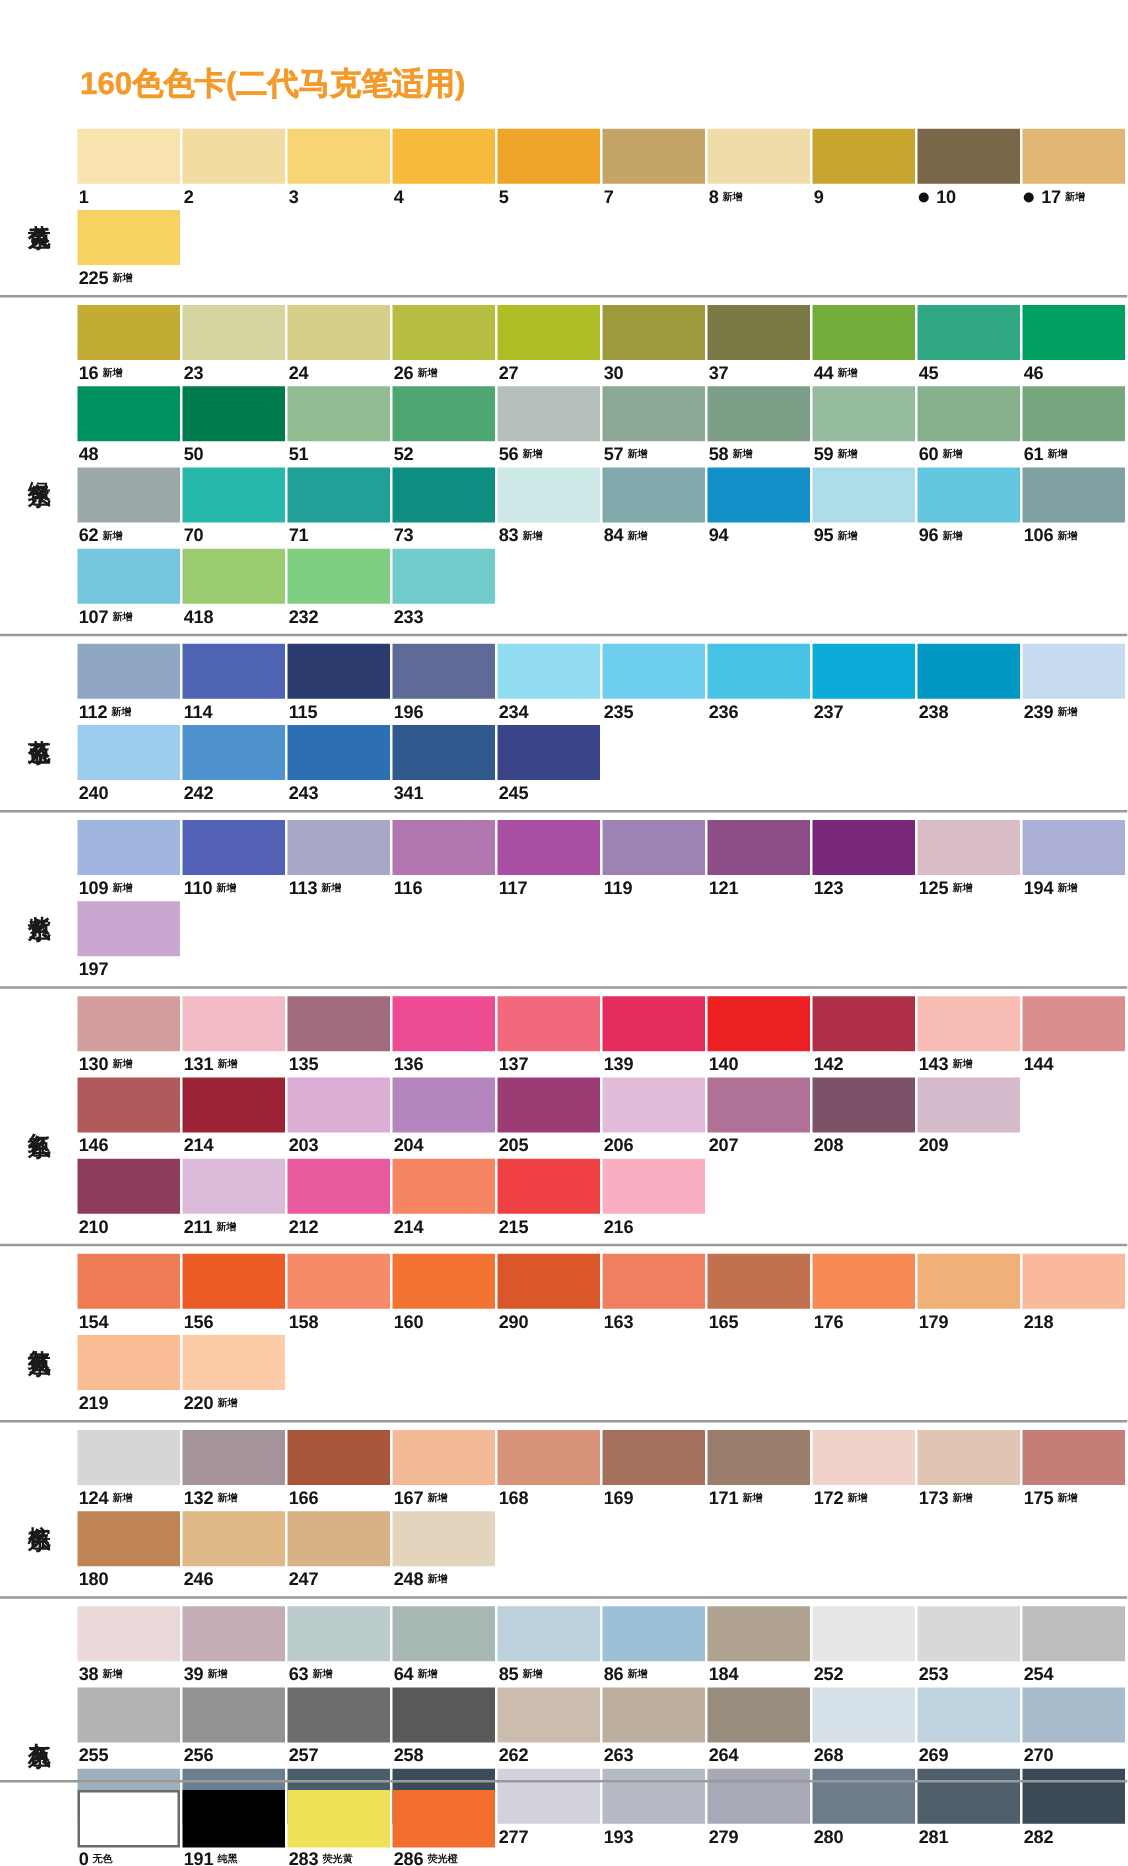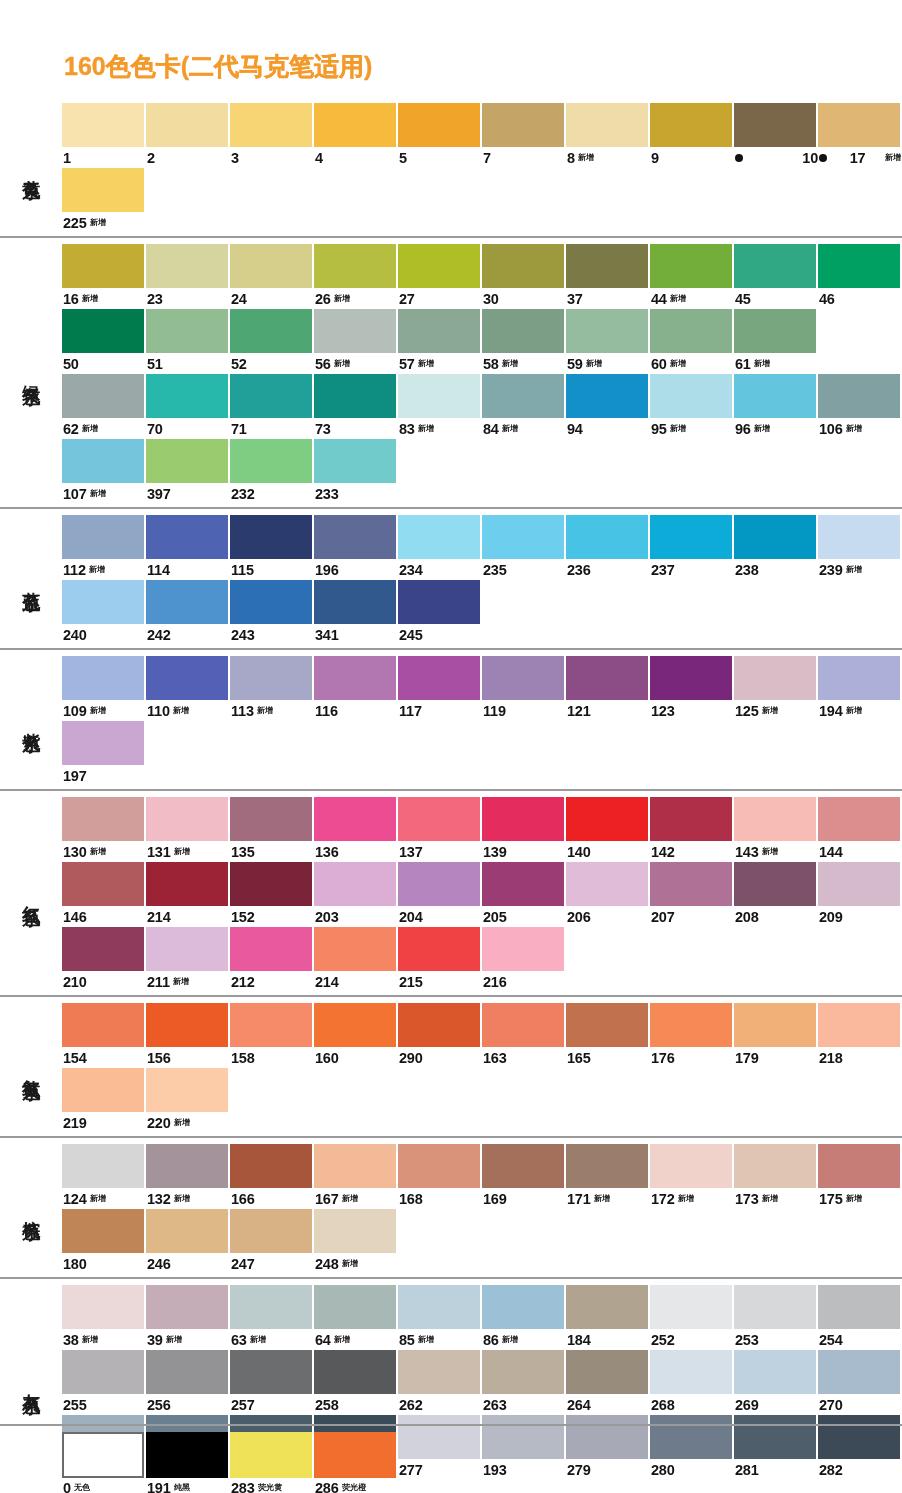--- a/index.html
+++ b/index.html
@@ -115,21 +115,21 @@
   .bullet {
     display: inline-block;
     width: 8px;
     height: 8px;
     border-radius: 50%;
     background: #111;
     margin-right: 6px;
     margin-left: -16px;
     vertical-align: middle;
   }
-  .cell.has-bullet .caption { padding-left: 17px; justify-content: space-between; }
+  .cell.has-bullet .caption { padding-left: 17px; }
   
   .special {
     position: absolute;
     left: 0;
     top: 1424px;
     width: 902px;
   }
   .special .swatch-row { height: 66px; }
   .special .cell { width: 84px; }
   .special .chip { height: 46px; }
@@ -296,20 +296,26 @@
             </div>
             <div class="cell">
               <div class="chip" style="background: rgb(0, 160, 99);"></div>
               <div class="caption">
                 <span class="code">46</span>
               </div>
             </div>
           </div>
           <div class="swatch-row">
             <div class="cell">
+              <div class="chip" style="background: rgb(0, 146, 94);"></div>
+              <div class="caption">
+                <span class="code">48</span>
+              </div>
+            </div>
+            <div class="cell">
               <div class="chip" style="background: rgb(0, 123, 77);"></div>
               <div class="caption">
                 <span class="code">50</span>
               </div>
             </div>
             <div class="cell">
               <div class="chip" style="background: rgb(146, 188, 146);"></div>
               <div class="caption">
                 <span class="code">51</span>
               </div>
@@ -435,21 +441,21 @@
             <div class="cell">
               <div class="chip" style="background: rgb(117, 197, 220);"></div>
               <div class="caption">
                 <span class="code">107</span>
                 <span class="tag">新增</span>
               </div>
             </div>
             <div class="cell">
               <div class="chip" style="background: rgb(155, 203, 111);"></div>
               <div class="caption">
-                <span class="code">397</span>
+                <span class="code">418</span>
               </div>
             </div>
             <div class="cell">
               <div class="chip" style="background: rgb(126, 205, 130);"></div>
               <div class="caption">
                 <span class="code">232</span>
               </div>
             </div>
             <div class="cell">
               <div class="chip" style="background: rgb(114, 203, 203);"></div>
@@ -719,26 +725,20 @@
             <div class="cell">
               <div class="chip" style="background: rgb(177, 90, 94);"></div>
               <div class="caption">
                 <span class="code">146</span>
               </div>
             </div>
             <div class="cell">
               <div class="chip" style="background: rgb(156, 34, 53);"></div>
               <div class="caption">
                 <span class="code">214</span>
-              </div>
-            </div>
-            <div class="cell">
-              <div class="chip" style="background: rgb(123, 35, 57);"></div>
-              <div class="caption">
-                <span class="code">152</span>
               </div>
             </div>
             <div class="cell">
               <div class="chip" style="background: rgb(220, 174, 213);"></div>
               <div class="caption">
                 <span class="code">203</span>
               </div>
             </div>
             <div class="cell">
               <div class="chip" style="background: rgb(181, 133, 191);"></div>

